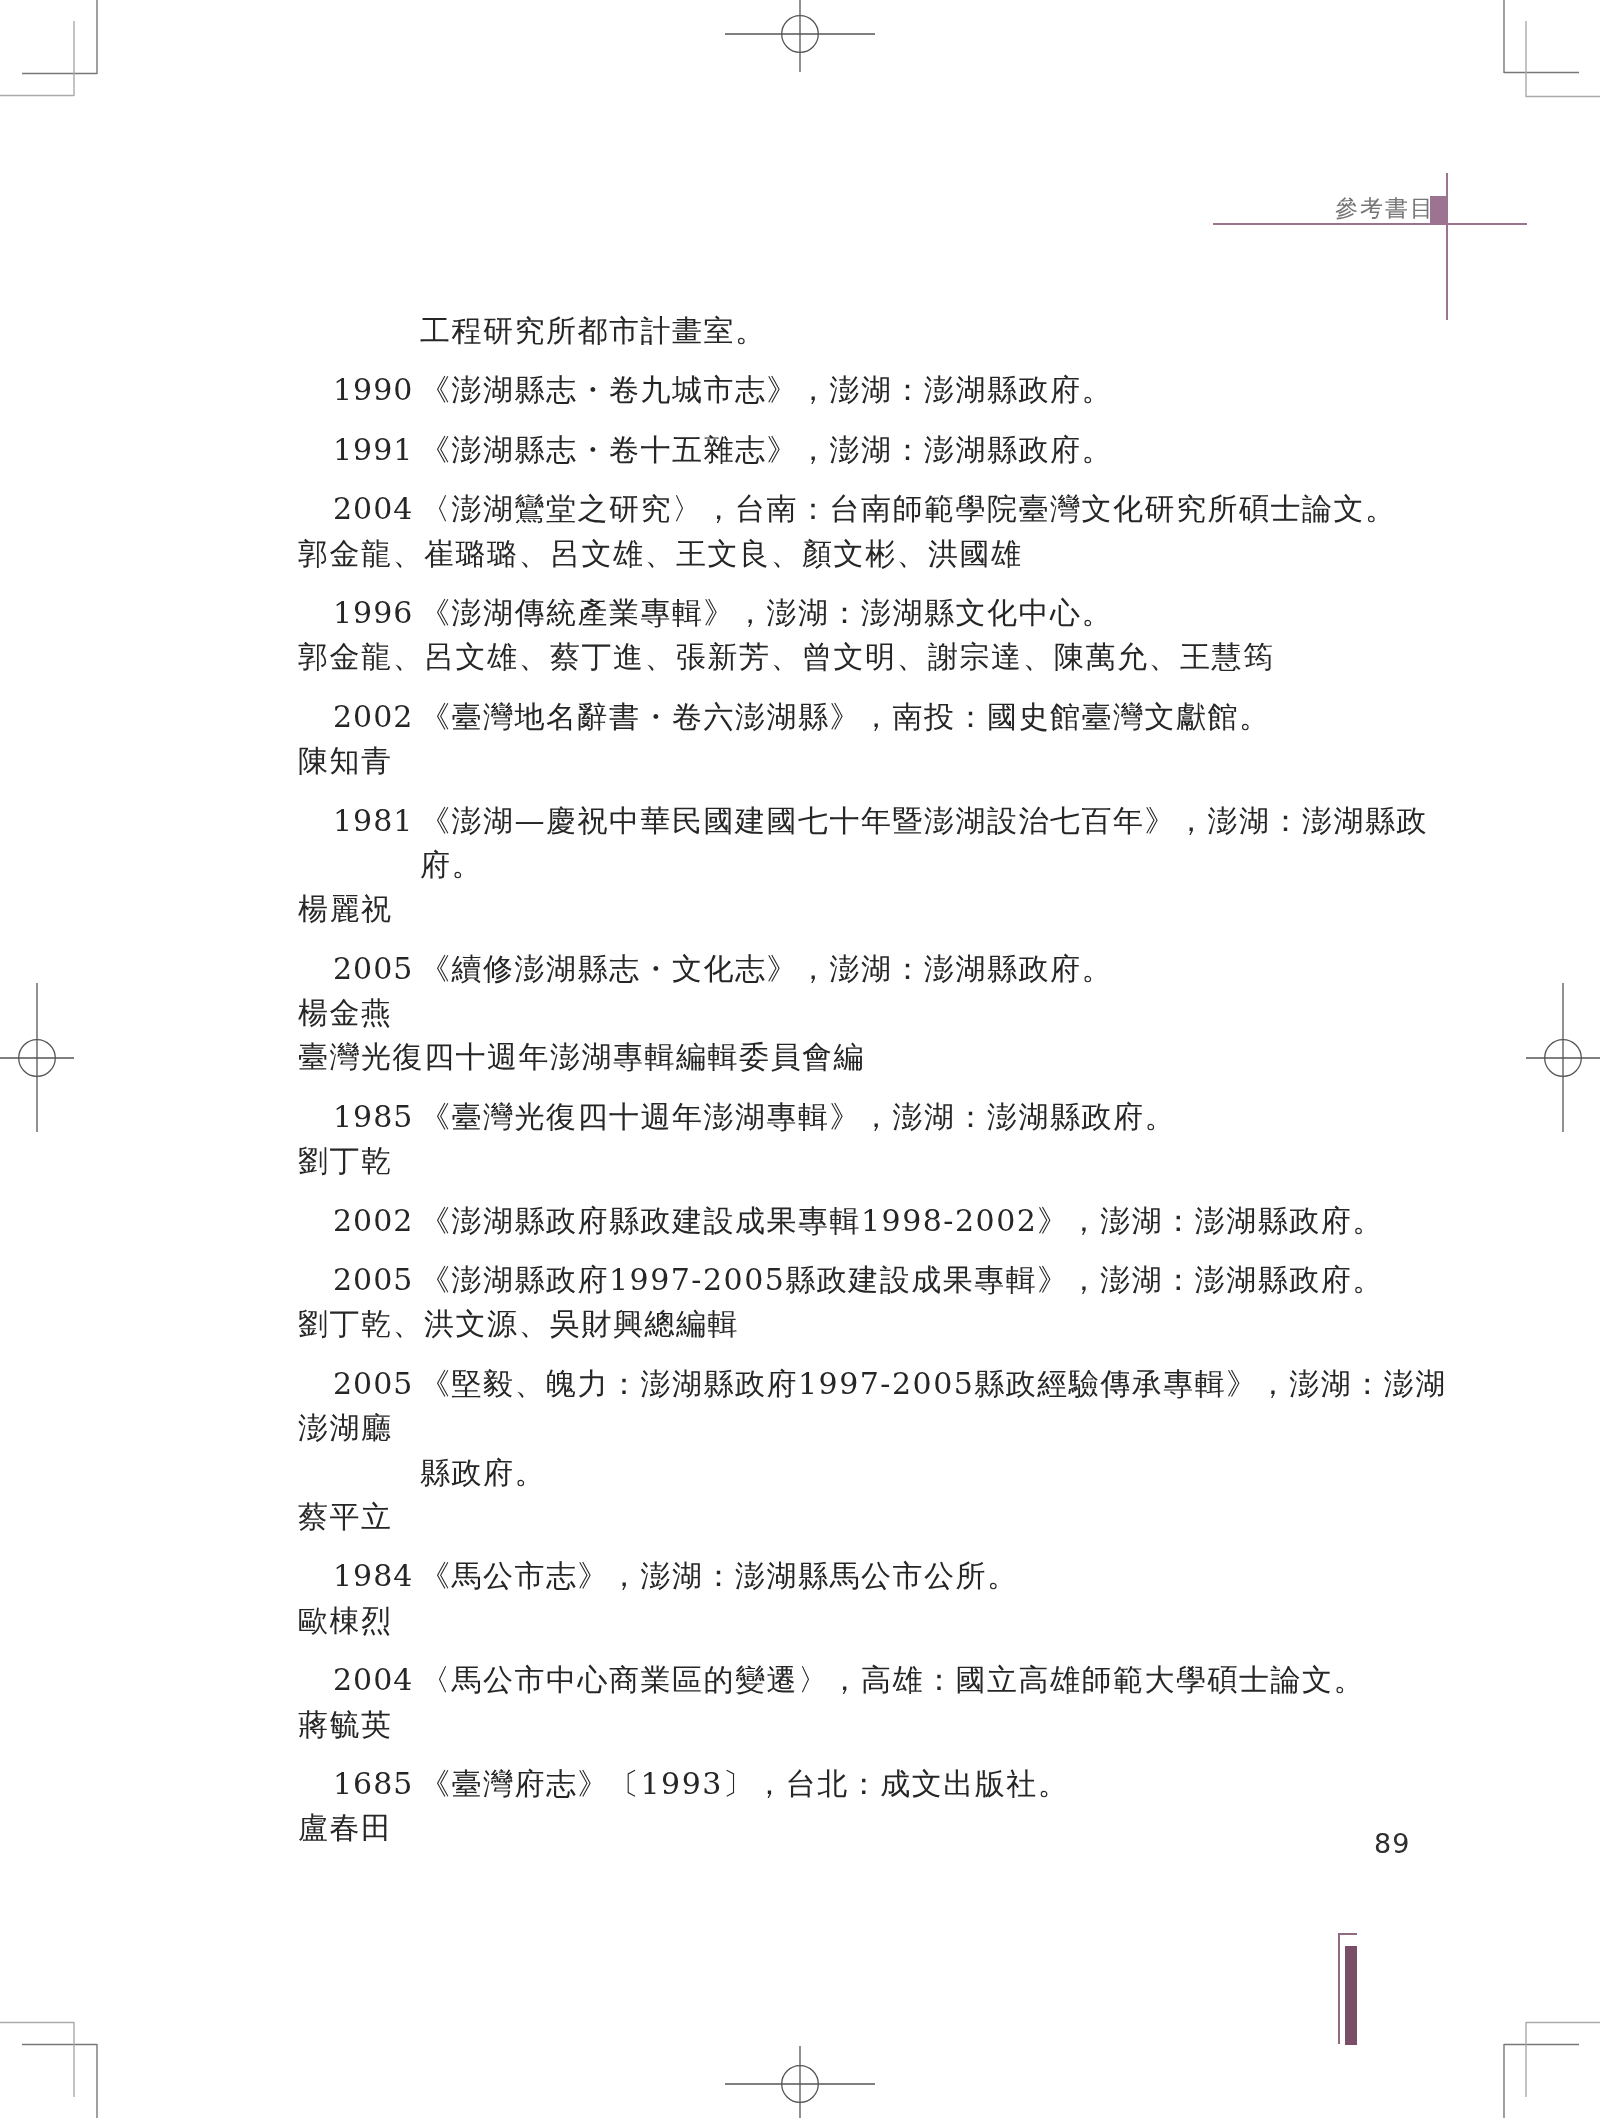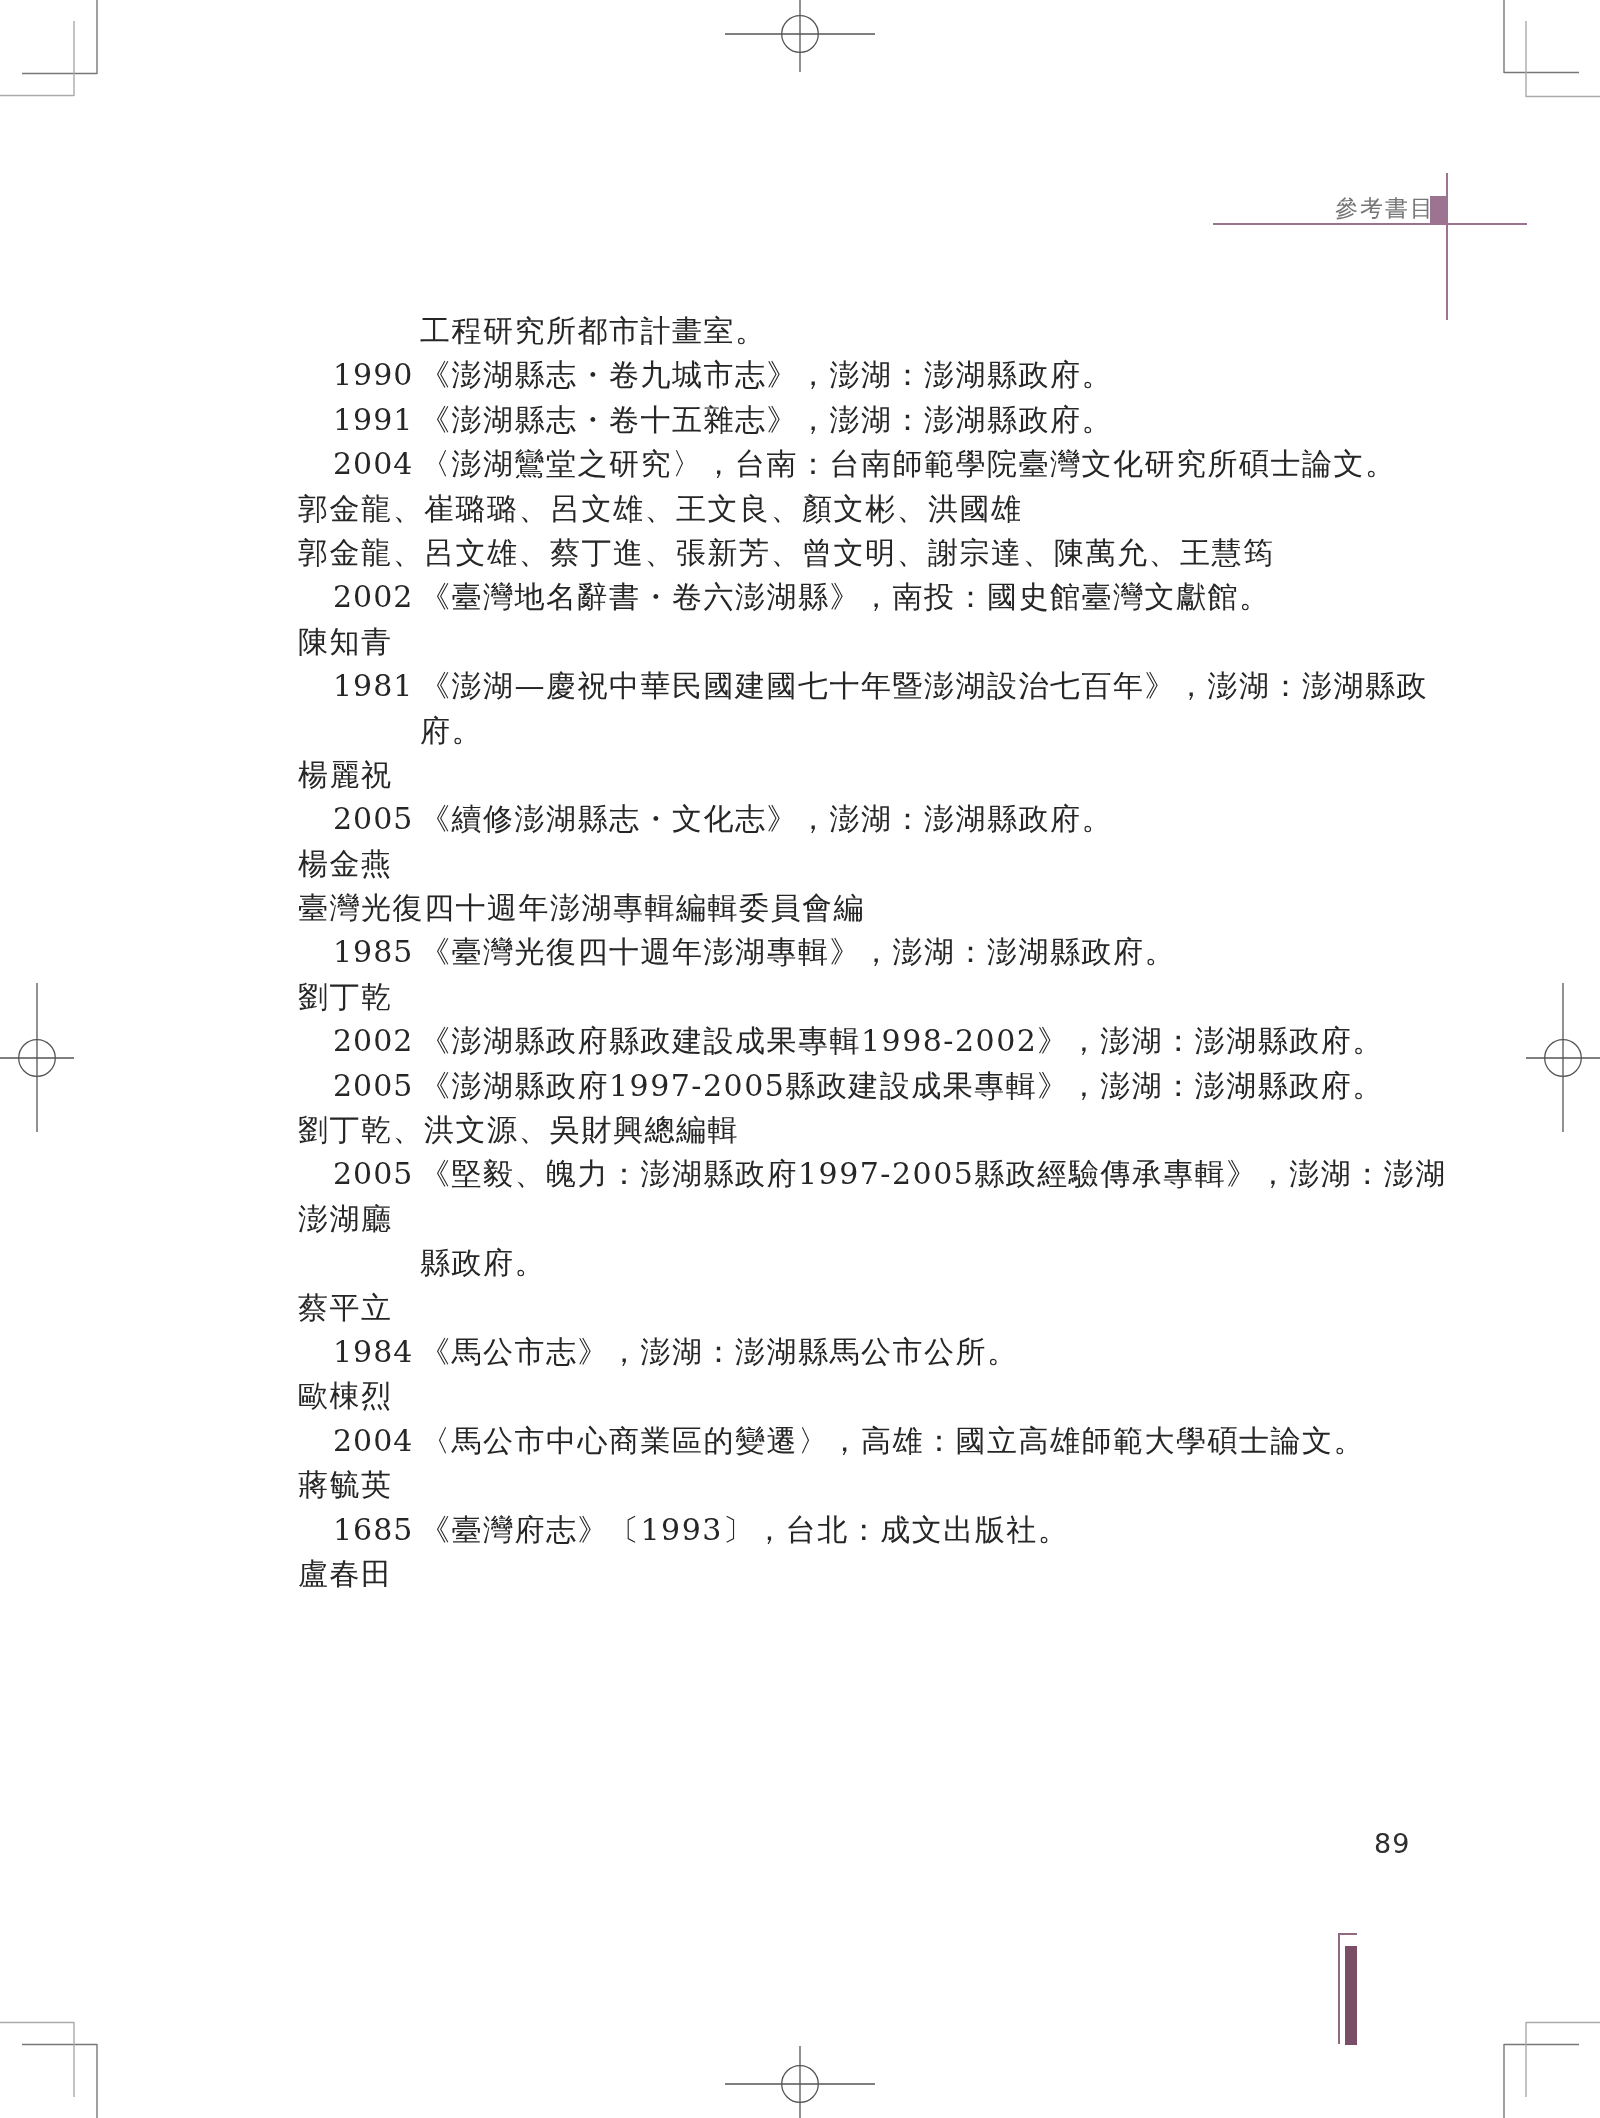--- a/index.html
+++ b/index.html
@@ -26,21 +26,21 @@
     font-size:23px; letter-spacing:2px; color:var(--header_text); white-space:nowrap;
   }
   
   .bib{position:absolute;left:0;top:309px;width:1448px;}
   .bib-line{
     height:44.4px; line-height:44.4px; white-space:nowrap;
     font-size:30px; color:var(--body_text);
   }
   .bib-line .text{letter-spacing:1.5px;}
   .t-author{padding-left:298px;}
-  .t-year{padding-left:333px;}
+  .t-year{padding-left:333px;margin-top:15px;}
   .t-cont{padding-left:420px;}
   .t-year .year{display:inline-block;width:87px;letter-spacing:1px;}
   
   .f-bracket-v{position:absolute;left:1338px;top:1933px;width:1.5px;height:111px;background:var(--bracket);}
   .f-bracket-h{position:absolute;left:1338px;top:1933px;width:19px;height:1.5px;background:var(--bracket);}
   .f-bar{position:absolute;left:1345px;top:1946px;width:12px;height:99px;background:var(--footer_bar);}
   .f-num{
     position:absolute;left:1374px;top:1828px;
     font-family:"DejaVu Sans","Liberation Sans",sans-serif;
     font-size:27px;letter-spacing:1px;color:var(--page_num);
@@ -124,20 +124,23 @@
 
 
     <div class="bib-line t-year">
       <span class="year">2004</span><span class="text">〈澎湖鸞堂之研究〉，台南：台南師範學院臺灣文化研究所碩士論文。</span>
     </div>
 
     <div class="bib-line t-author">
       <span class="text">郭金龍、崔璐璐、呂文雄、王文良、顏文彬、洪國雄</span>
     </div>
 
+    <div class="bib-line t-year">
+      <span class="year">1996</span><span class="text">《澎湖傳統產業專輯》，澎湖：澎湖縣文化中心。</span>
+    </div>
 
     <div class="bib-line t-author">
       <span class="text">郭金龍、呂文雄、蔡丁進、張新芳、曾文明、謝宗達、陳萬允、王慧筠</span>
     </div>
 
     <div class="bib-line t-year">
       <span class="year">2002</span><span class="text">《臺灣地名辭書・卷六澎湖縣》，南投：國史館臺灣文獻館。</span>
     </div>
 
     <div class="bib-line t-author">

